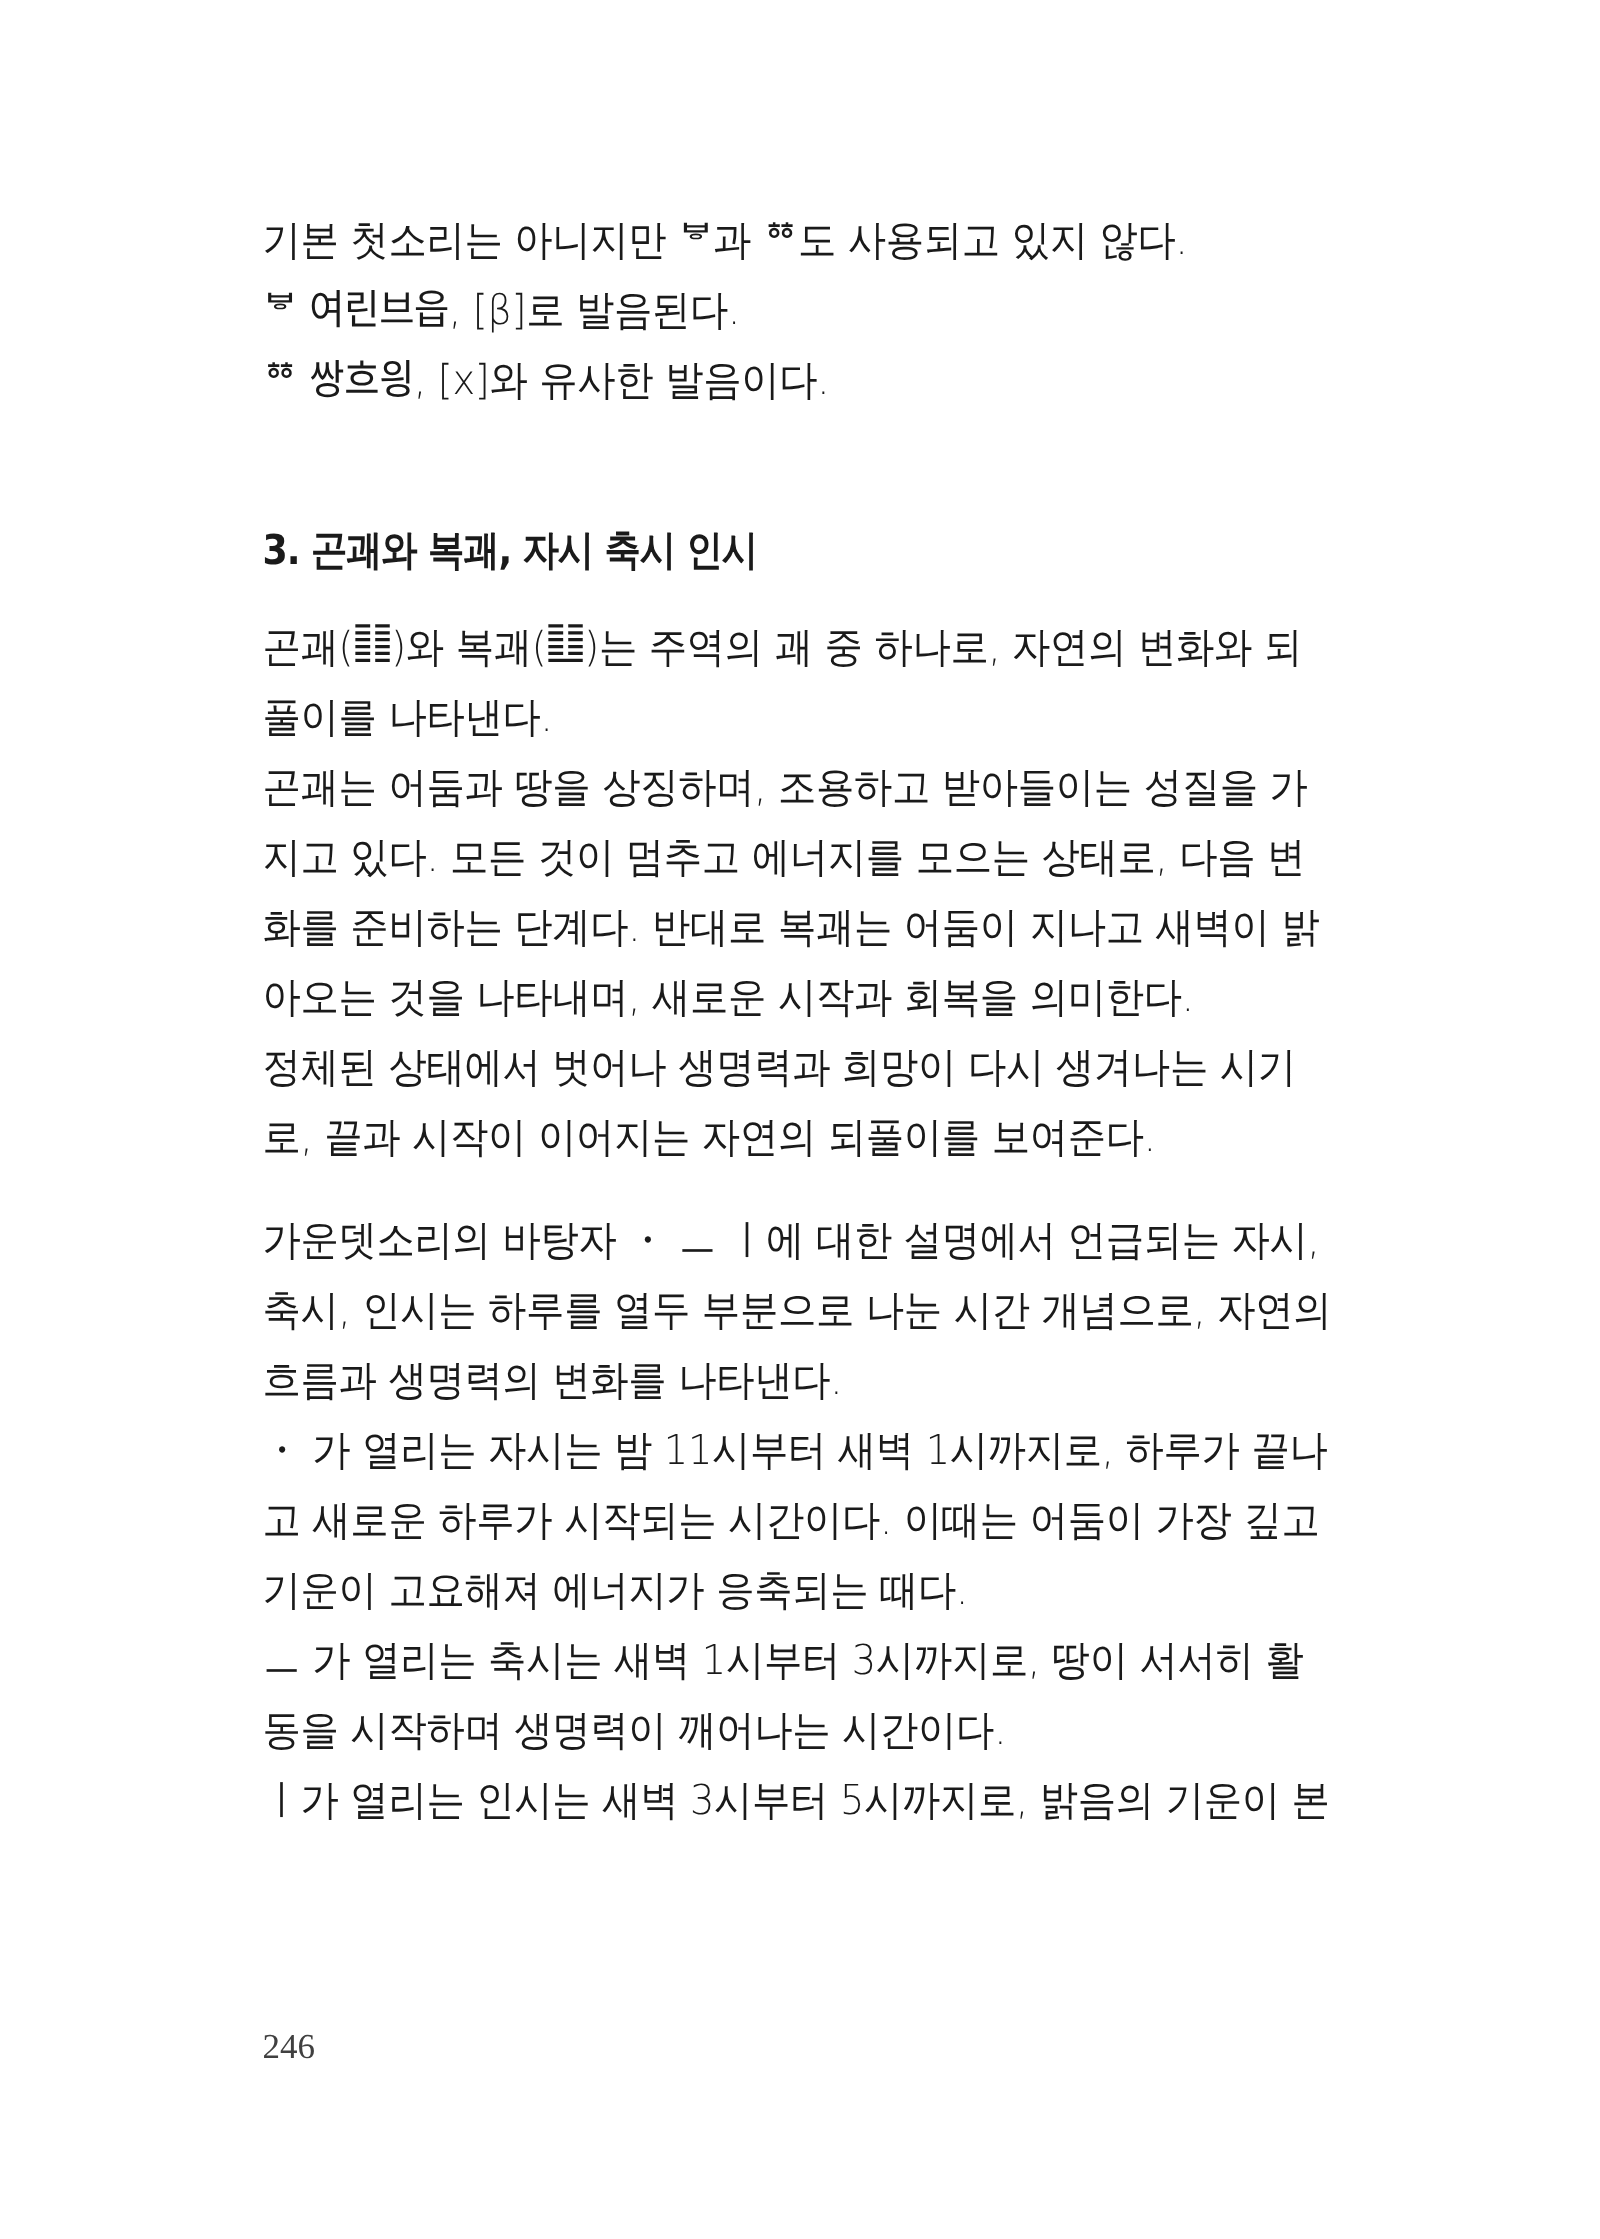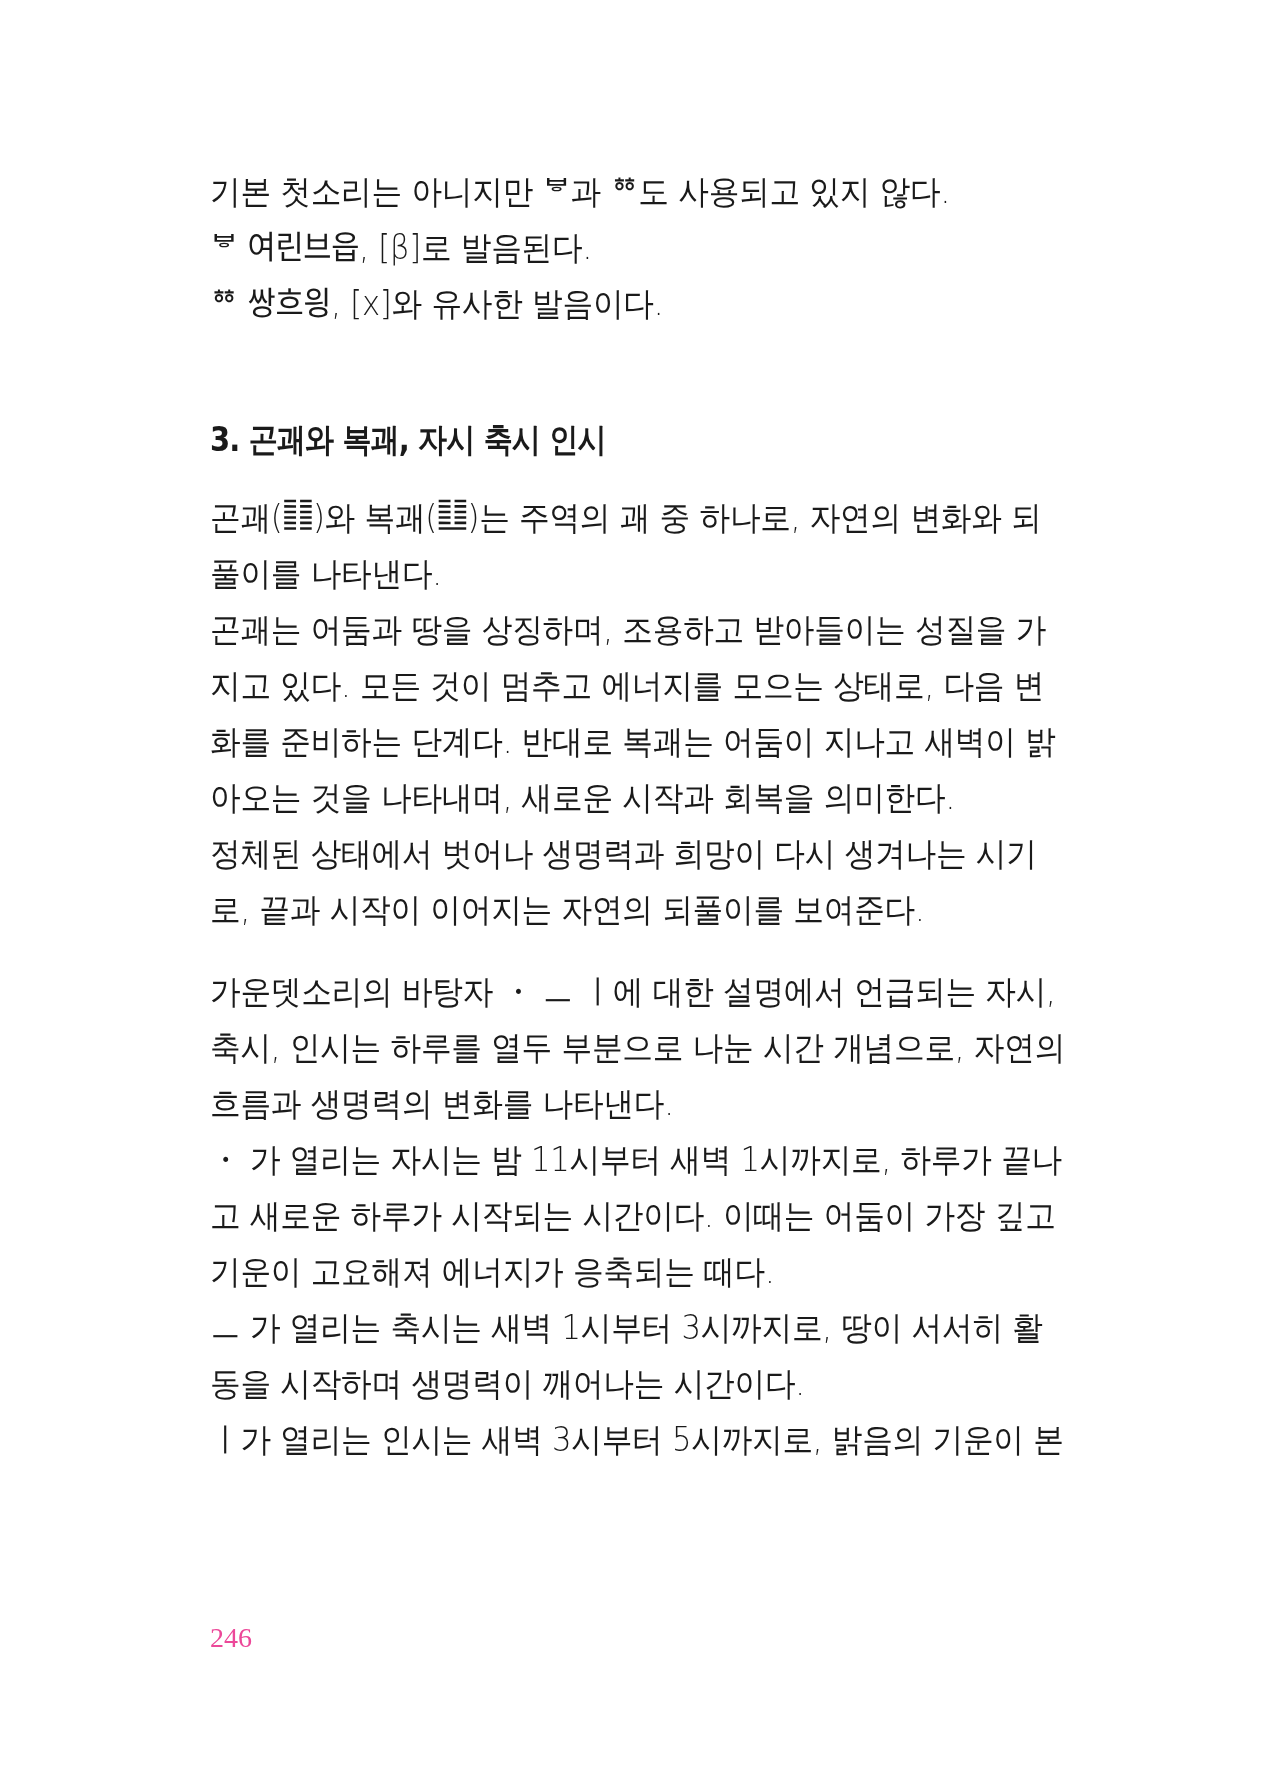--- a/index.html
+++ b/index.html
@@ -19,21 +19,21 @@
   }
   .heading {
     position: absolute; left: 198px; top: 418px; white-space: nowrap;
     font-size: 33px; line-height: 44px; font-weight: bold;
     font-family: "DejaVu Sans", "Liberation Sans", sans-serif;
     letter-spacing: -1px;
     transform: scaleX(0.88); transform-origin: left center;
   }
   .pagenum {
     position: absolute; left: 198px; top: 1622px;
-    font-size: 28px; font-family: "Liberation Serif", serif; color: #ec4899; text-align: center;
+    font-size: 28px; font-family: "Liberation Serif", serif; color: #404040; text-align: center;
   }
 </style>
 </head>
 <body>
 
 <div class="page">
 
   <div class="line" style="top:172px">기본 첫소리는 아니지만 ᄫ과 ᅘ도 사용되고 있지 않다.</div>
   <div class="line" style="top:228px">ᄫ 여린브읍, [β]로 발음된다.</div>
   <div class="line" style="top:284px">ᅘ 쌍흐읭, [x]와 유사한 발음이다.</div>

